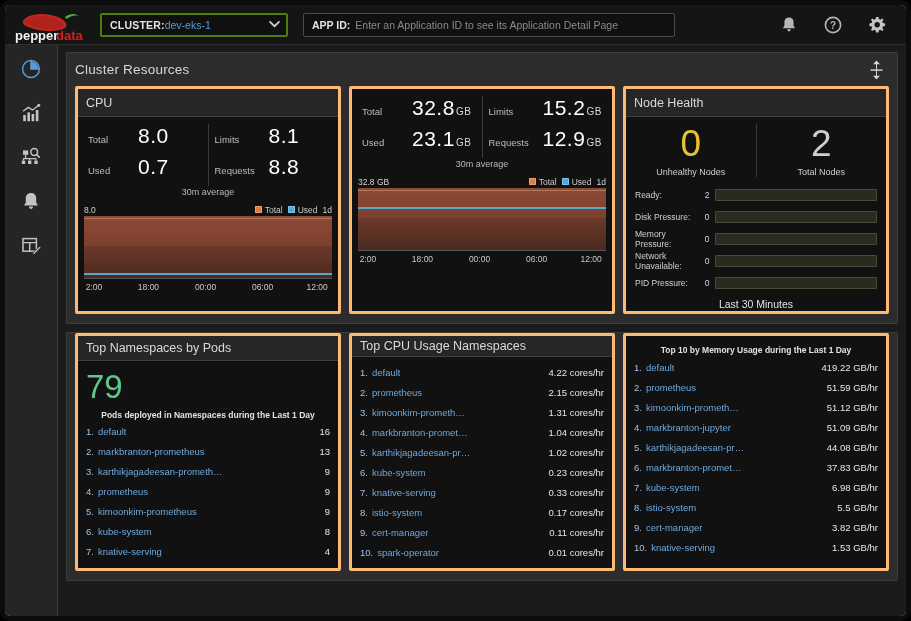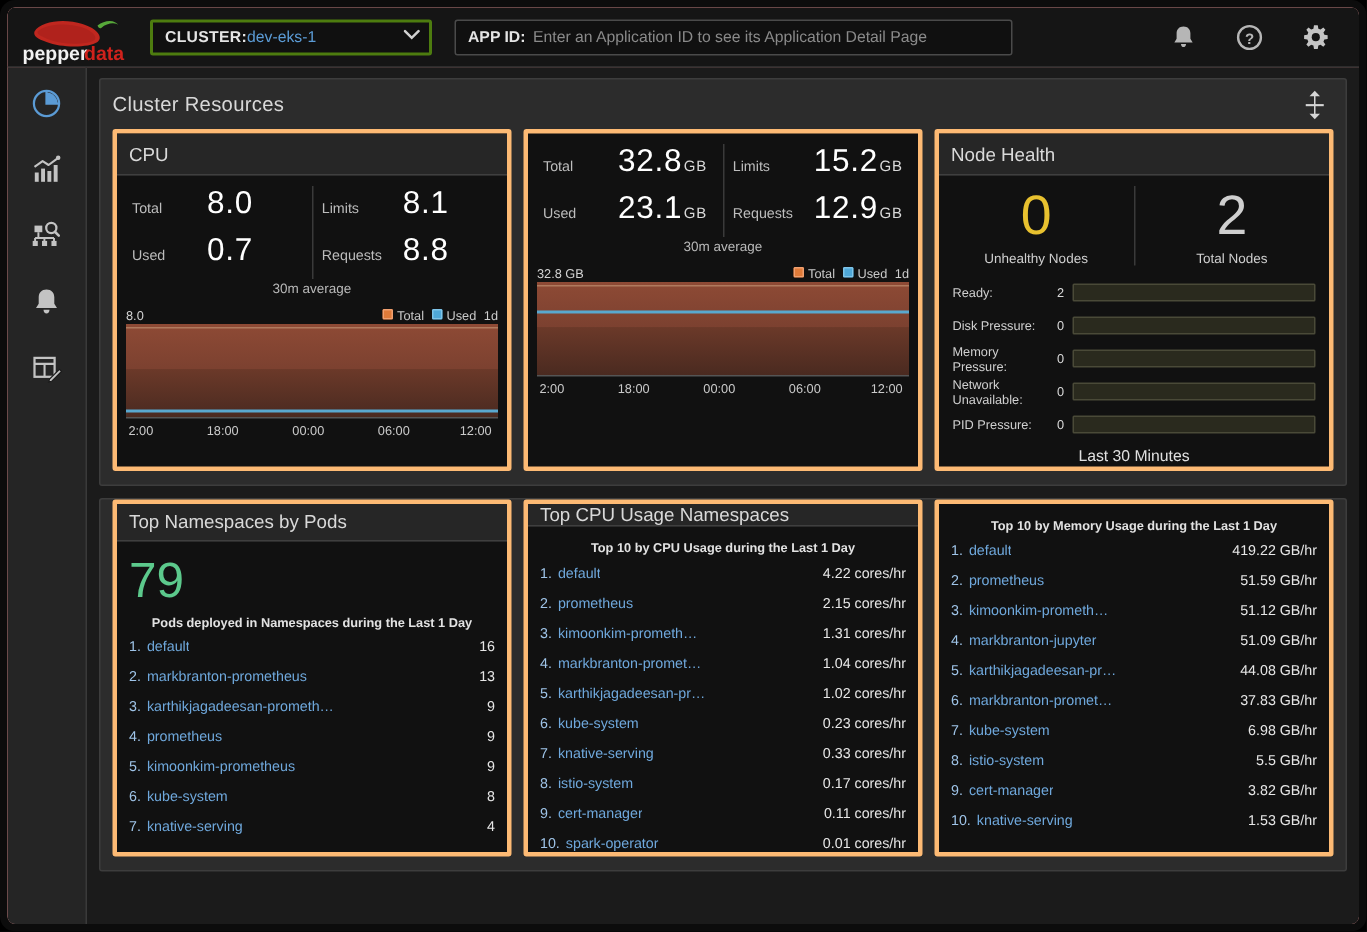--- a/index.html
+++ b/index.html
@@ -552,21 +552,20 @@
               <span class="ns-val">4</span>
             </div>
           </div>
         </div>
 
         <div class="card" style="height:238px">
           <div class="card-head">
             <span class="card-title">Top CPU Usage Namespaces</span>
           </div>
           <div class="ns-body">
-            <div class="ns-sub">Top 10 by CPU Usage during the Last 1 Day</div>
             <div class="ns-row">
               <span class="ns-rank">1.</span>
               <span class="ns-name">default</span>
               <span class="ns-val">4.22 cores/hr</span>
             </div>
             <div class="ns-row">
               <span class="ns-rank">2.</span>
               <span class="ns-name">prometheus</span>
               <span class="ns-val">2.15 cores/hr</span>
             </div>

